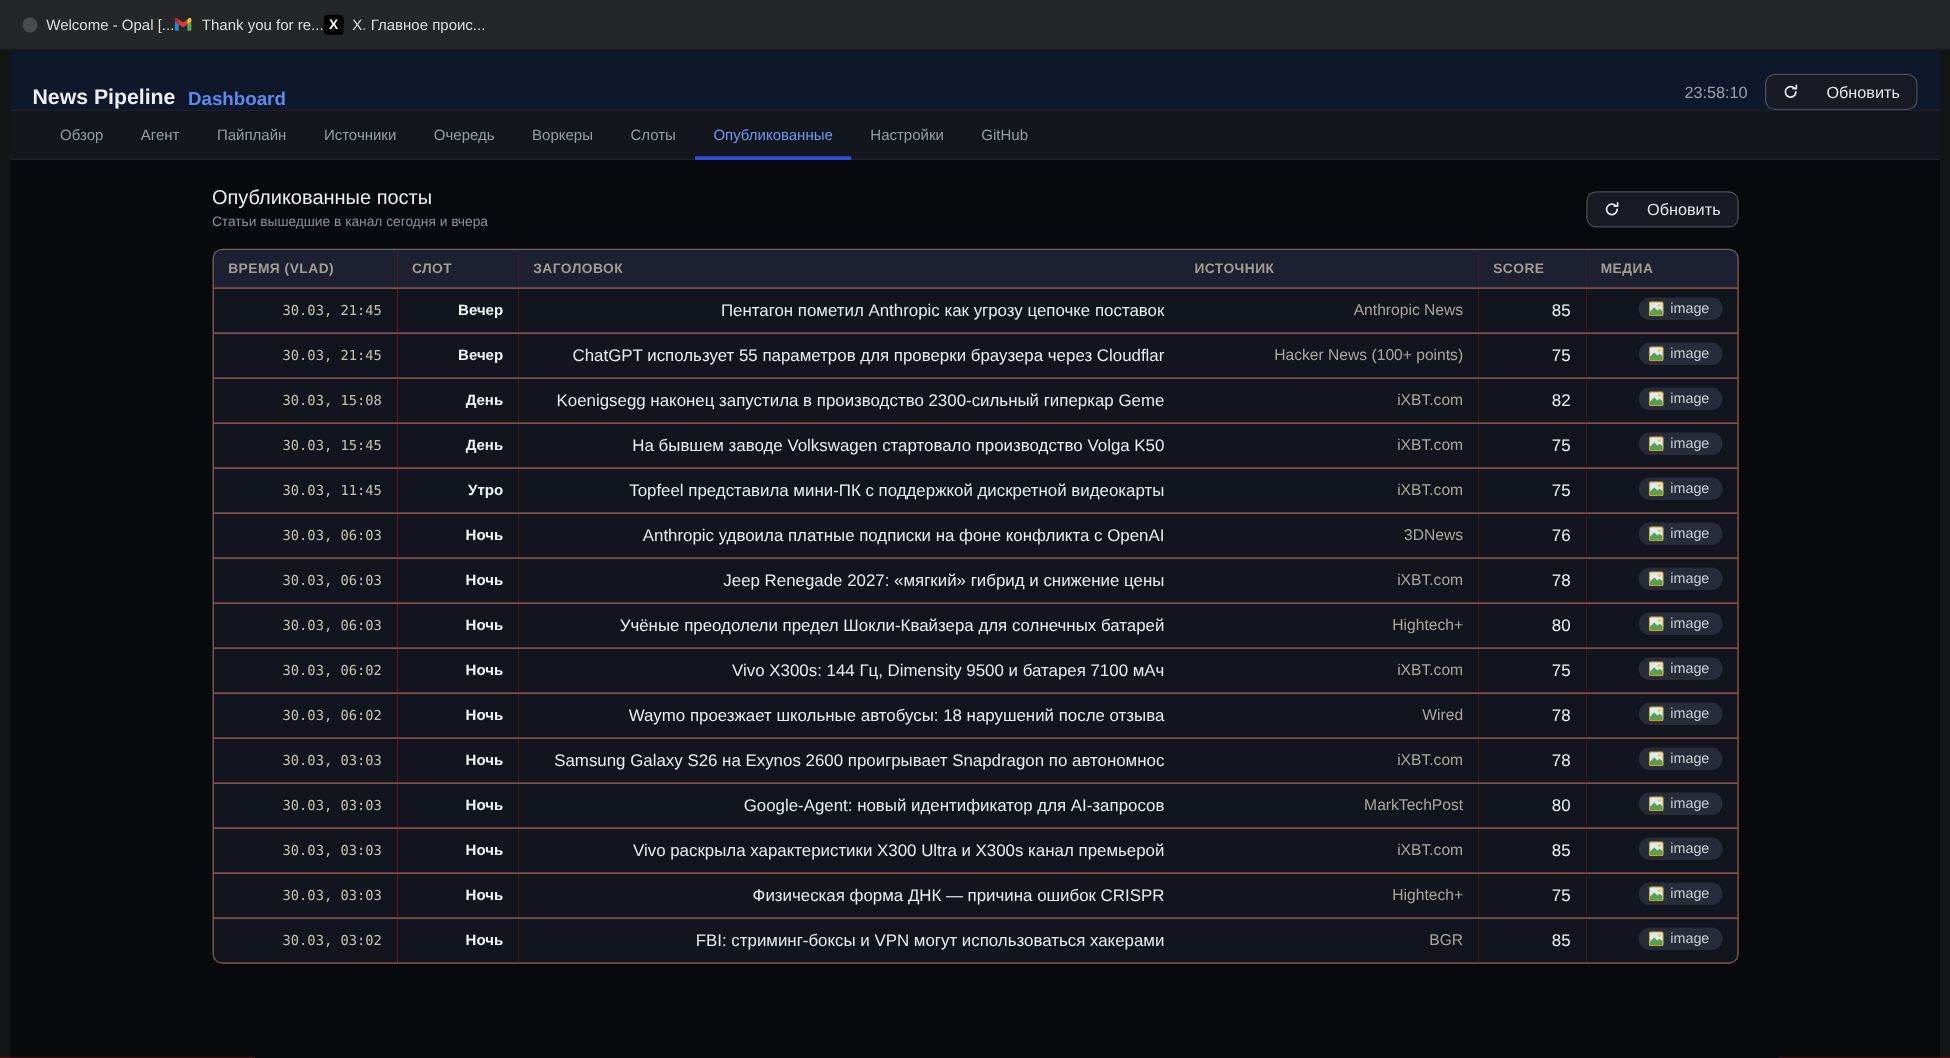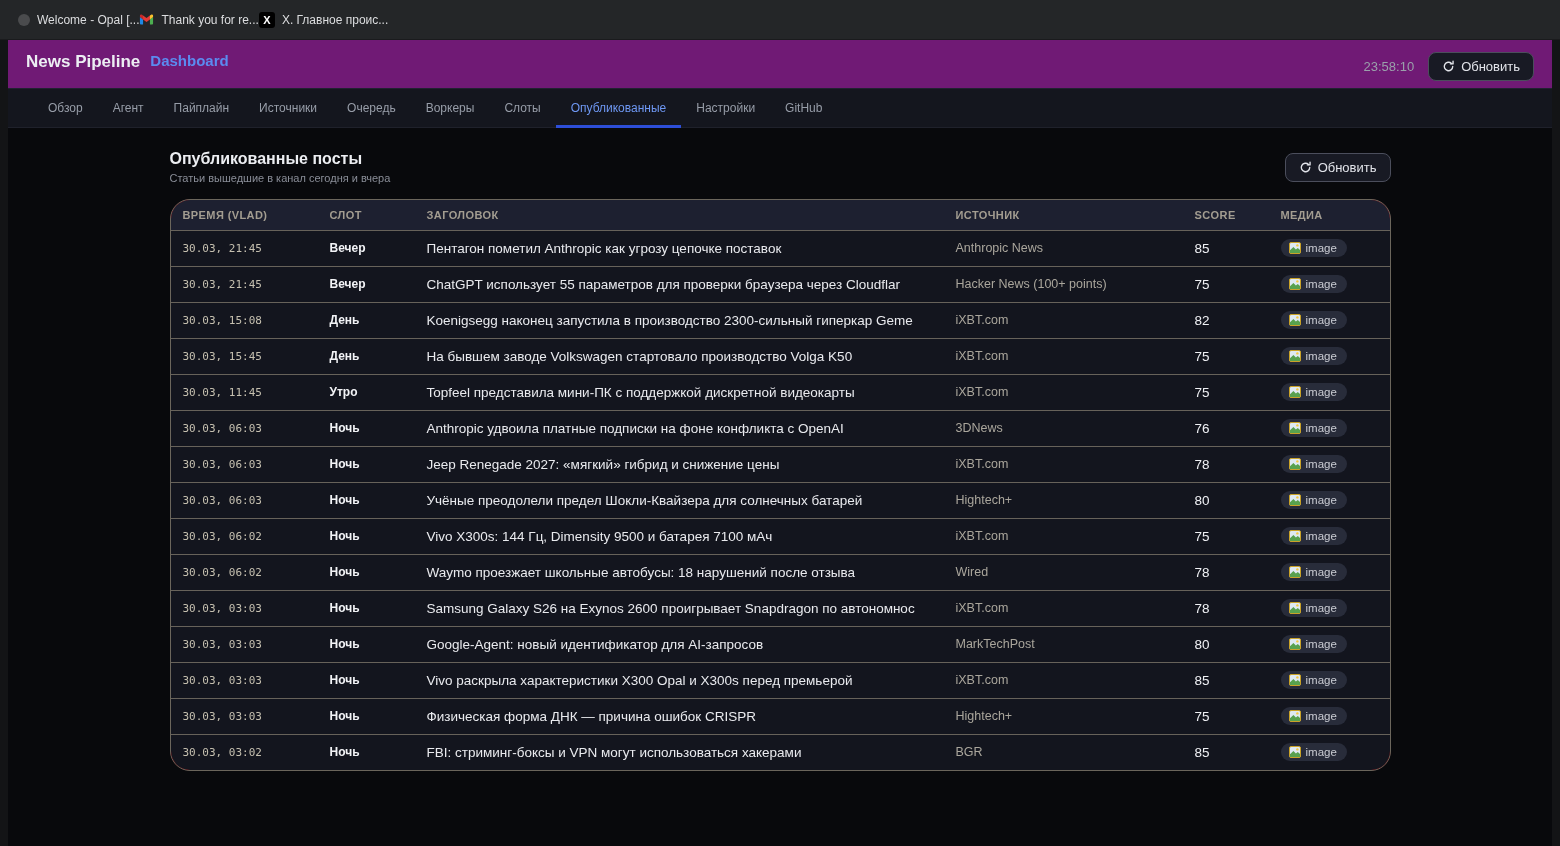--- a/index.html
+++ b/index.html
@@ -26,29 +26,29 @@
     width: 16px; height: 16px; border-radius: 3px; background: #000;
     color: #fff; font-size: 11px; font-weight: bold;
     display: inline-flex; align-items: center; justify-content: center; flex: none;
   }
   .fav-svg { width: 15px; height: 15px; flex: none; }
 
   
   .window { margin: 0 8px; height: 806px; background: #08090c; }
 
   .app-header {
-    height: 49px; background: #701a75; border-bottom: 1px solid #202230;
-    display: flex; align-items: flex-start; padding: 12px 18px;
+    height: 49px; background: #0f172a; border-bottom: 1px solid #202230;
+    display: flex; align-items: flex-end; padding: 0 18px;
   }
   .app-title { font-size: 17px; font-weight: bold; color: #eceef3; }
   .app-sub { font-size: 15px; font-weight: bold; color: #5b8bf0; margin-left: 10px; cursor: pointer; }
   .header-right { margin-left: auto; display: flex; align-items: center; gap: 14px; }
   .clock { font-size: 13px; color: #9aa0ab; }
   .btn-refresh {
-    display: inline-flex; align-items: center; gap: 6px;
+    display: inline-flex; align-items: center; gap: 22px;
     padding: 6px 13px; border: 1px solid #4b4e5c; border-radius: 8px;
     background: #181a24; color: #e2e4ea; font-size: 13px;
     font-family: "Liberation Sans", sans-serif; cursor: pointer;
   }
   .btn-refresh svg { display: block; }
 
   
   .tab-nav {
     height: 39px; background: #14161e; border-bottom: 1px solid #1f212b;
     display: flex; align-items: stretch; padding: 0 25px;
@@ -60,35 +60,35 @@
   .nav-tab.active { color: #6e97f2; }
   .nav-tab.active::after {
     content: ""; position: absolute; left: 0; right: 0; bottom: -1px;
     height: 3px; background: #2d4ed8;
   }
 
   
   .main { padding-top: 22px; }
   .content { width: 1221px; margin: 0 auto; }
   .section-head { display: flex; justify-content: space-between; align-items: center; margin-bottom: 15px; }
-  .section-title { font-size: 16px; font-weight: bold; color: #eceef2; margin-bottom: 4px; }
+  .section-title { font-size: 16px; font-weight: normal; color: #eceef2; margin-bottom: 4px; }
   .section-subtitle { font-size: 11px; color: #8a8e98; }
 
   
   .table-wrap {
-    border: 1px solid #6b665c; border-radius: 20px;
+    border: 1px solid #6b665c; border-radius: 8px;
     overflow: hidden; background: #b91c1c;
   }
   table { width: 100%; border-collapse: collapse; table-layout: fixed; }
   thead th {
     background: #1d2030; height: 30px; text-align: left;
     font-size: 11px; font-weight: bold; letter-spacing: .4px;
     color: #a39d91; padding: 0 12px; white-space: nowrap;
   }
-  tbody tr { border-top: 1px solid #67625a; background: #13151e; }
+  tbody tr { border-top: 1px solid #67625a; background: #13151e; text-align: right; }
   tbody td { height: 36px; padding: 0 12px; white-space: nowrap; overflow: hidden; vertical-align: middle; }
   td.c-time { font-family: "DejaVu Sans Mono", monospace; font-size: 11px; color: #c6c0b0; }
   td.c-slot { font-size: 12px; font-weight: bold; color: #f2f3f6; }
   td.c-title { font-size: 13.5px; color: #e9eaee; }
   td.c-source { font-size: 12.5px; color: #aaa69c; }
   td.c-score { font-size: 13.5px; color: #f0f1f5; }
   .media-badge {
     display: inline-flex; align-items: center; gap: 5px;
     background: #282c3a; border-radius: 999px; padding: 3px 10px 3px 8px;
     font-size: 11.5px; color: #caccd3;
@@ -438,21 +438,21 @@
                       <circle cx="8.4" cy="3.4" r="1.2" fill="#f5c842"></circle>
                     </svg>
                     <span>image</span>
                   </span>
                 </td>
               </tr>
 
               <tr>
                 <td class="c-time">30.03, 03:03</td>
                 <td class="c-slot">Ночь</td>
-                <td class="c-title">Vivo раскрыла характеристики X300 Opal и X300s перед премьерой</td>
+                <td class="c-title">Vivo раскрыла характеристики X300 Ultra и X300s канал премьерой</td>
                 <td class="c-source">iXBT.com</td>
                 <td class="c-score">85</td>
                 <td>
                   <span class="media-badge">
                     <svg width="12" height="12" viewBox="0 0 12 12">
                       <rect x="0.5" y="0.5" width="11" height="11" rx="1.5" fill="#dfeaf2" stroke="#c9a227"></rect>
                       <path d="M1 8.2 L4.4 5 L6.9 7.4 L8.8 5.9 L11 8 L11 11 L1 11 Z" fill="#58a14e"></path>
                       <circle cx="8.4" cy="3.4" r="1.2" fill="#f5c842"></circle>
                     </svg>
                     <span>image</span>

